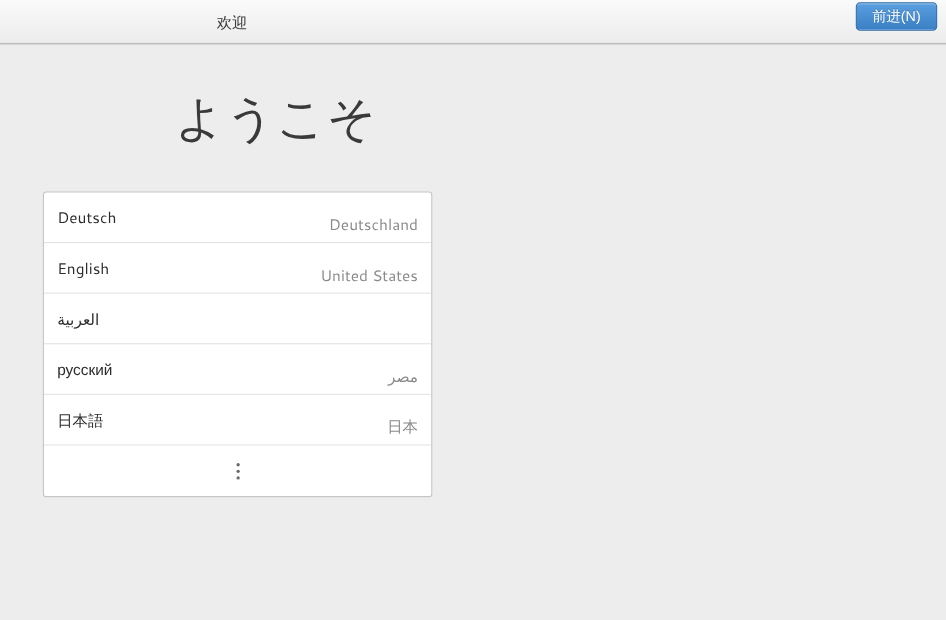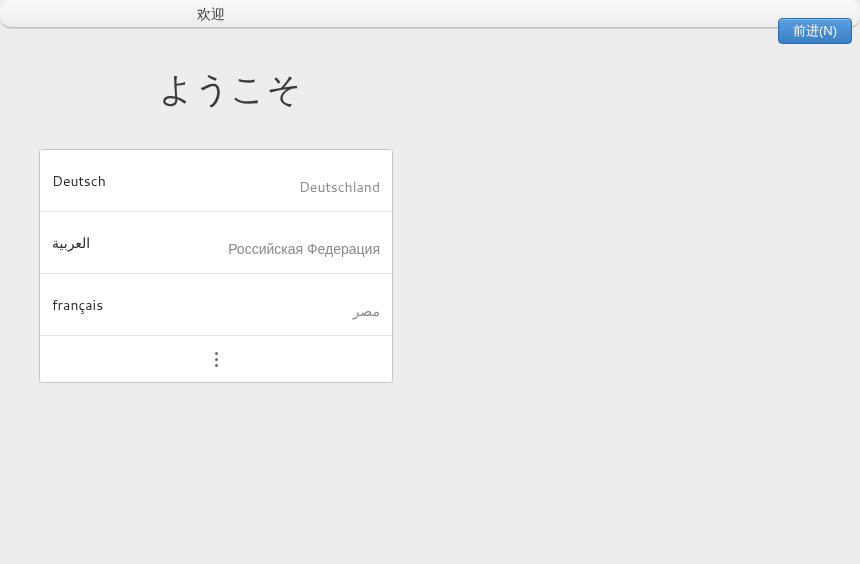--- a/index.html
+++ b/index.html
@@ -1,67 +1,66 @@
 <!DOCTYPE html>
 <html><head>
 <meta charset="utf-8">
 <style>
   * { box-sizing: border-box; margin: 0; padding: 0; }
   html, body { width: 860px; height: 564px; font-family: "Cantarell", "Segoe UI", "Helvetica Neue", sans-serif; background: #ededed; color: #2e2e2e; }
   .headerbar {
-    height: 28px;
+    height: 40px;
     background: linear-gradient(#fafafa, #ececec);
     border-bottom: 1px solid #bdbdbd;
     box-shadow: 0 1px 0 #d6d6d6;
     position: relative;
     display: flex;
     align-items: center;
-    border-radius: 11px;
   }
   .header-title {
     position: absolute;
     left: 197px;
     font-size: 14px;
     color: #3c3c3c;
   }
   .forward-btn {
     position: absolute;
     right: 8px;
-    top: 18px;
+    top: 2px;
     height: 26px;
     padding: 0 14px;
     font-size: 13px;
     color: #fff;
     background: linear-gradient(#5a9fe0, #3b7fc4);
     border: 1px solid #2d6aa8;
     border-radius: 4px;
     cursor: pointer;
     text-shadow: 0 -1px rgba(0,0,0,.2);
     box-shadow: inset 0 1px rgba(255,255,255,.3);
   }
   .content { padding: 0; }
   .welcome {
-    font-size: 34px;
+    font-size: 44px;
     font-weight: 300;
     color: #3a3a3a;
     margin: 36px 0 0 159px;
     letter-spacing: 1px;
   }
   .lang-panel {
     margin: 36px 0 0 39px;
     width: 354px;
     background: #fff;
     border: 1px solid #c6c6c6;
     border-radius: 3px;
     overflow: hidden;
   }
   .lang-row {
     display: flex;
     align-items: center;
-    height: 62px;
+    height: 46px;
     padding: 0 12px;
     border-bottom: 1px solid #e3e3e3;
     cursor: pointer;
     font-size: 14px;
   }
   .lang-name { color: #2c2c2c; }
   .lang-check {
     margin-left: 8px;
     color: #333;
     display: none;
@@ -96,26 +95,33 @@
 <div class="content">
   <h1 class="welcome">ようこそ</h1>
 
   <div class="lang-panel">
 
     <div class="lang-row">
         <span class="lang-name">Deutsch</span>
         <span class="lang-country">Deutschland</span>
       </div>
       <div class="lang-row">
-        <span class="lang-name">العربية</span>
-        <span class="lang-country">Российская Федерация</span>
+        <span class="lang-name">English</span>
+        <span class="lang-country">United States</span>
       </div>
       <div class="lang-row">
-        <span class="lang-name">français</span>
+        <span class="lang-name">العربية</span>
+      </div>
+      <div class="lang-row">
+        <span class="lang-name">русский</span>
         <span class="lang-country">مصر</span>
+      </div>
+      <div class="lang-row">
+        <span class="lang-name">日本語</span>
+        <span class="lang-country">日本</span>
       </div>
       <div class="more-row">
       <span class="dots">
         <span></span>
           <span></span>
           <span></span>
       </span>
     </div>
   </div>
 </div>

